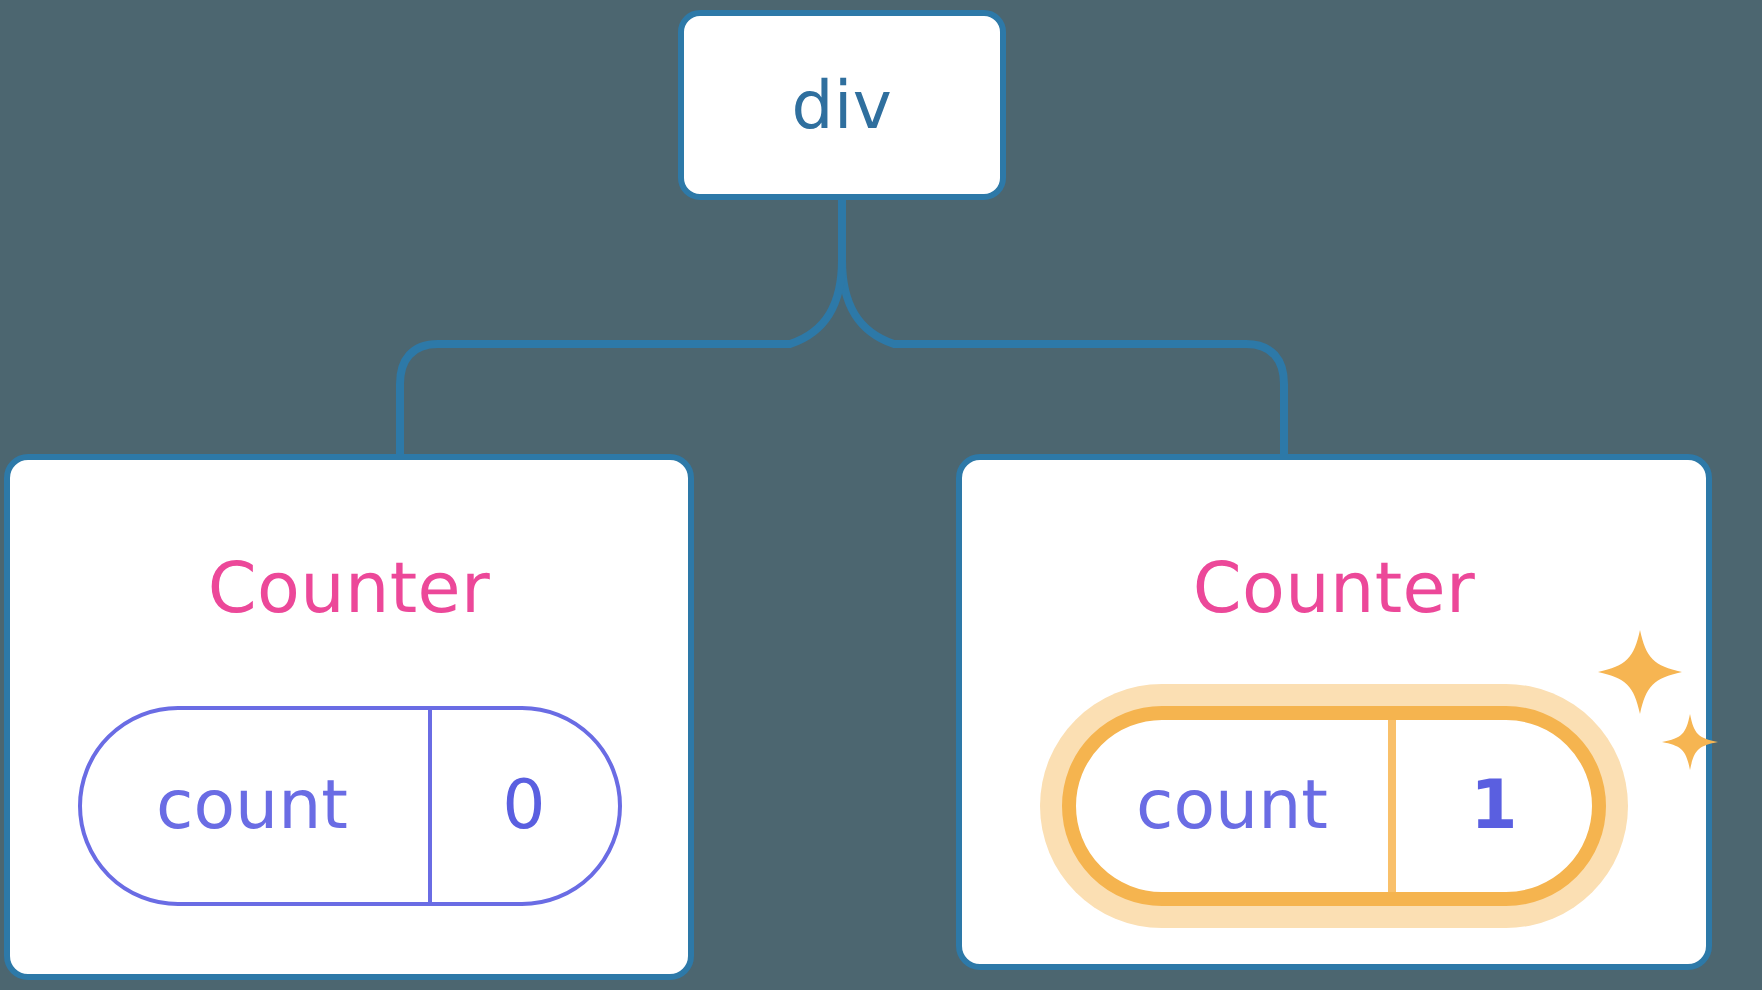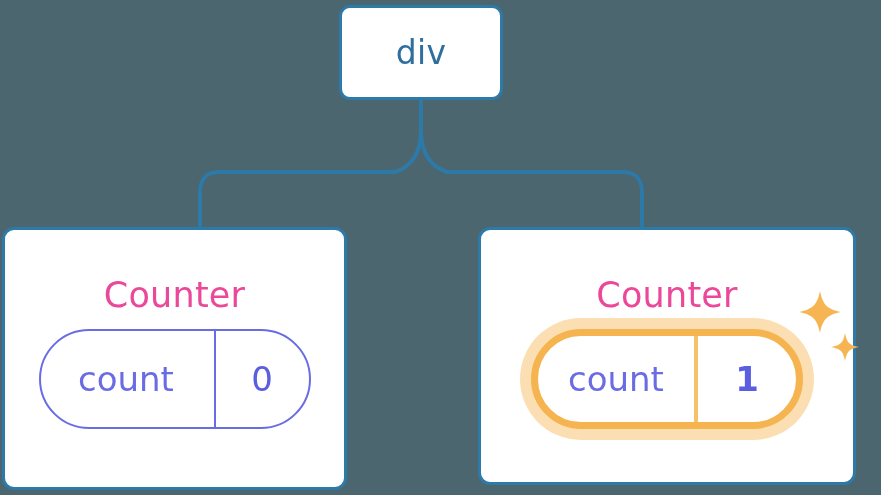--- a/index.html
+++ b/index.html
@@ -81,21 +81,21 @@
     color: #ec4899;
     font-size: 35px;
     line-height: 1;
     margin-top: 48px;
     letter-spacing: 0.2px;
   }
 
   
   .pill-wrap {
     position: relative;
-    margin-top: 16px;
+    margin-top: 40px;
   }
   .state-pill {
     display: flex;
     align-items: stretch;
     box-sizing: border-box;
     background: #ffffff;
   }
   .state-pill .pill-key,
   .state-pill .pill-value {
     display: flex;

